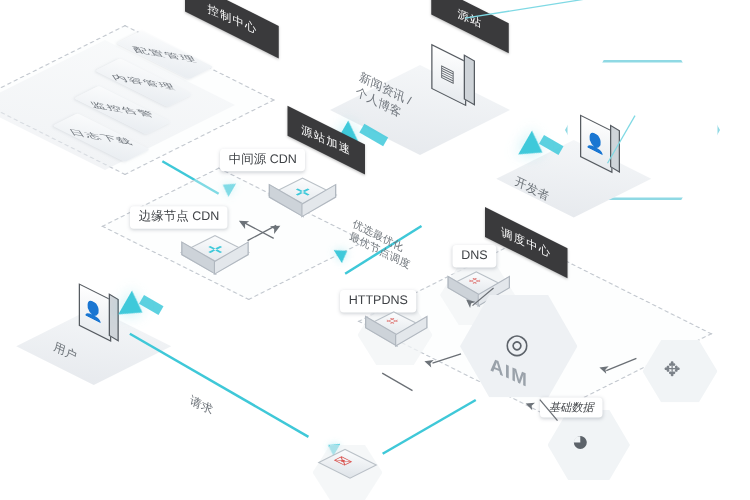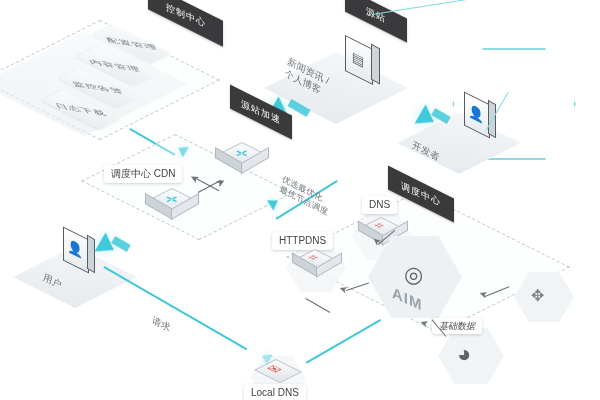--- a/index.html
+++ b/index.html
@@ -219,29 +219,30 @@
 
   <div class="cyanline thin" style="left:372px;top:14px;width:140px;transform:rotate(-9deg);"></div>
   <div class="cyanline thin" style="left:508px;top:92px;width:44px;transform:rotate(120deg);"></div>
 
   <div class="banner" style="left:230px;top:100px;width:62px;height:24px;">
     <span>源站加速</span>
   </div>
 
   <div class="zone" style="left:128px;top:140px;width:116px;height:92px;"></div>
 
+  <div class="chip" style="left:176px;top:119px;">中间源 CDN</div>
 
   <div class="cube" style="left:228px;top:142px;width:26px;height:26px;">
     <div class="top"></div>
     <div class="fl" style="left:-13px;top:13px;width:26px;height:9px;transform:skewY(30deg);"></div>
     <div class="fr" style="left:13px;top:13px;width:26px;height:9px;transform:skewY(-30deg);"></div>
     <div class="icoglyph" style="left:8px;top:4px;font-size:13px;color:#3fc9da;transform:matrix(1,.5,-1,.5,0,0);">✛</div>
   </div>
 
-  <div class="chip" style="left:104px;top:165px;">调度中心 CDN</div>
+  <div class="chip" style="left:104px;top:165px;">边缘节点 CDN</div>
 
   <div class="cube" style="left:158px;top:188px;width:26px;height:26px;">
     <div class="top"></div>
     <div class="fl" style="left:-13px;top:13px;width:26px;height:9px;transform:skewY(30deg);"></div>
     <div class="fr" style="left:13px;top:13px;width:26px;height:9px;transform:skewY(-30deg);"></div>
     <div class="icoglyph" style="left:8px;top:4px;font-size:13px;color:#3fc9da;transform:matrix(1,.5,-1,.5,0,0);">✛</div>
   </div>
 
   <div class="darkline" style="left:196px;top:178px;width:26px;transform:rotate(28deg);"></div>
   <div class="icoglyph" style="left:190px;top:172px;font-size:11px;transform:rotate(208deg);">➤</div>
@@ -265,21 +266,20 @@
   <div class="chev" style="left:258px;top:347px;transform:rotate(30deg) scale(.5);"></div>
   <div class="lbl rot" style="left:152px;top:318px;">请求</div>
 
   <div class="hex" style="left:250px;top:356px;width:56px;height:44px;opacity:.6;"></div>
 
   <div class="cube" style="left:265px;top:360px;width:24px;height:20px;">
     <div class="top"></div>
     <div class="icoglyph" style="left:4px;top:2px;font-size:12px;color:#d9534f;transform:matrix(1,.5,-1,.5,0,0);">✉</div>
   </div>
 
-  <div class="chip" style="left:244px;top:384px;">Local DNS</div>
 
   <div class="cyanline" style="left:306px;top:362px;width:86px;transform:rotate(-30deg);"></div>
 
   <div class="zone" style="left:352px;top:196px;width:150px;height:130px;"></div>
 
   <div class="banner" style="left:388px;top:182px;width:66px;height:24px;">
     <span>调度中心</span>
   </div>
 
   <div class="hex ghost" style="left:352px;top:212px;width:60px;height:48px;opacity:.75;"></div>

